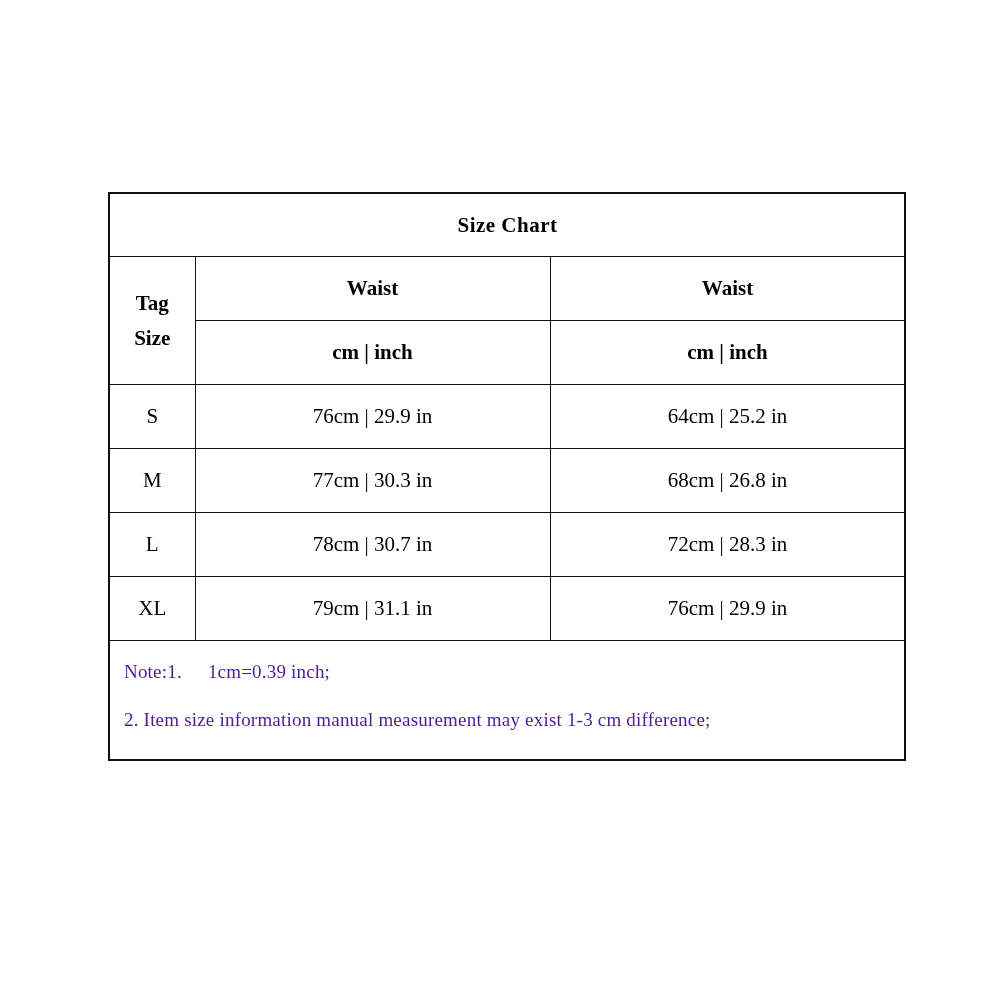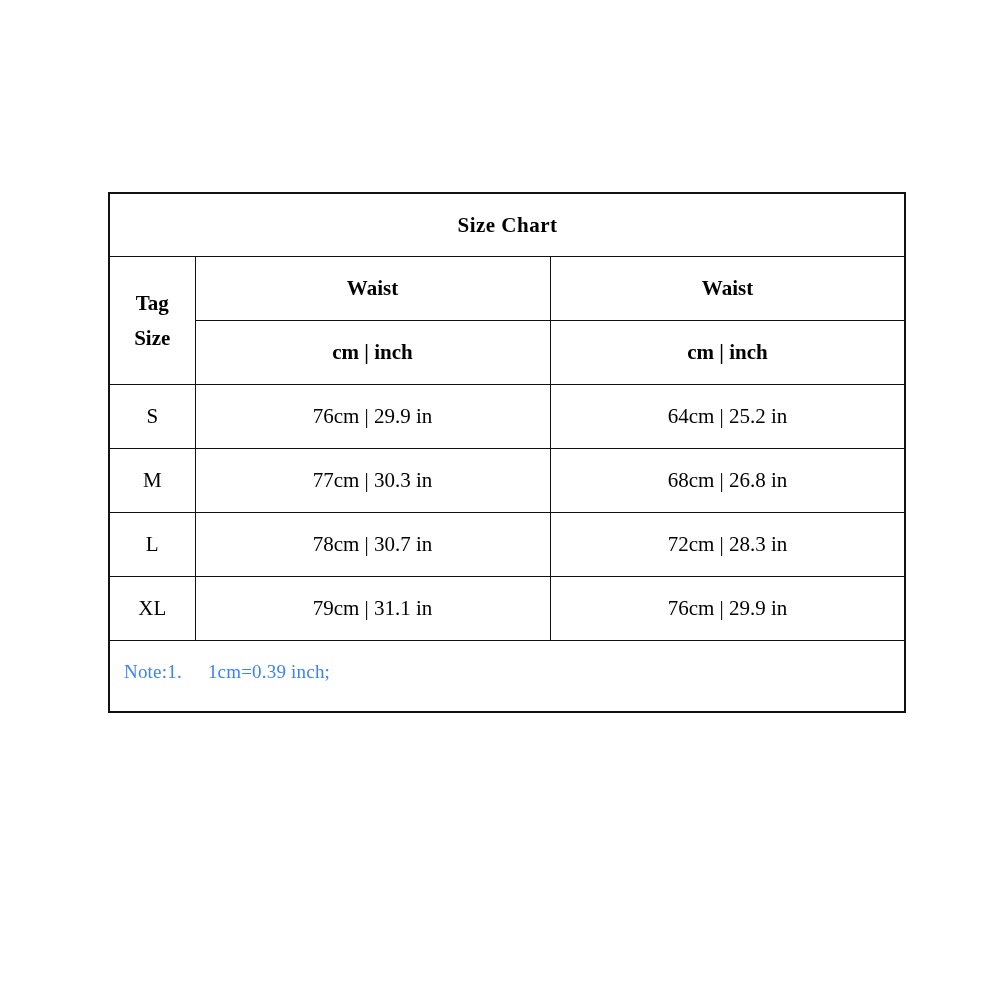--- a/index.html
+++ b/index.html
@@ -91,21 +91,21 @@
   .data-row:last-child td {
     border-bottom: 1.5px solid #111111;
   }
   .notes {
     border-top: none;
     padding: 20px 0 26px 14px;
     background: #ffffff;
   }
   .notes p {
     margin: 0 0 26px 0;
-    color: #3b82f6;
+    color: #4c1d95;
     font-size: 19px;
     font-family: "Liberation Serif", serif;
     letter-spacing: 0.2px;
   }
   .notes p:last-child {
     margin-bottom: 2px;
   }
   .notes .gap {
     display: inline-block;
     width: 26px;
@@ -160,16 +160,17 @@
           <td class="value-cell">79cm | 31.1 in</td>
           <td class="value-cell">76cm | 29.9 in</td>
         </tr>
       </tbody>
     </table>
 
     <div class="notes">
       <p>
         <span>Note:1.</span><span class="gap"></span><span>1cm=0.39 inch;</span>
       </p>
+      <p>2.  Item size  information manual measurement may exist  1-3 cm difference;</p>
     </div>
 
   </div>
 </div>
 
 </body></html>

